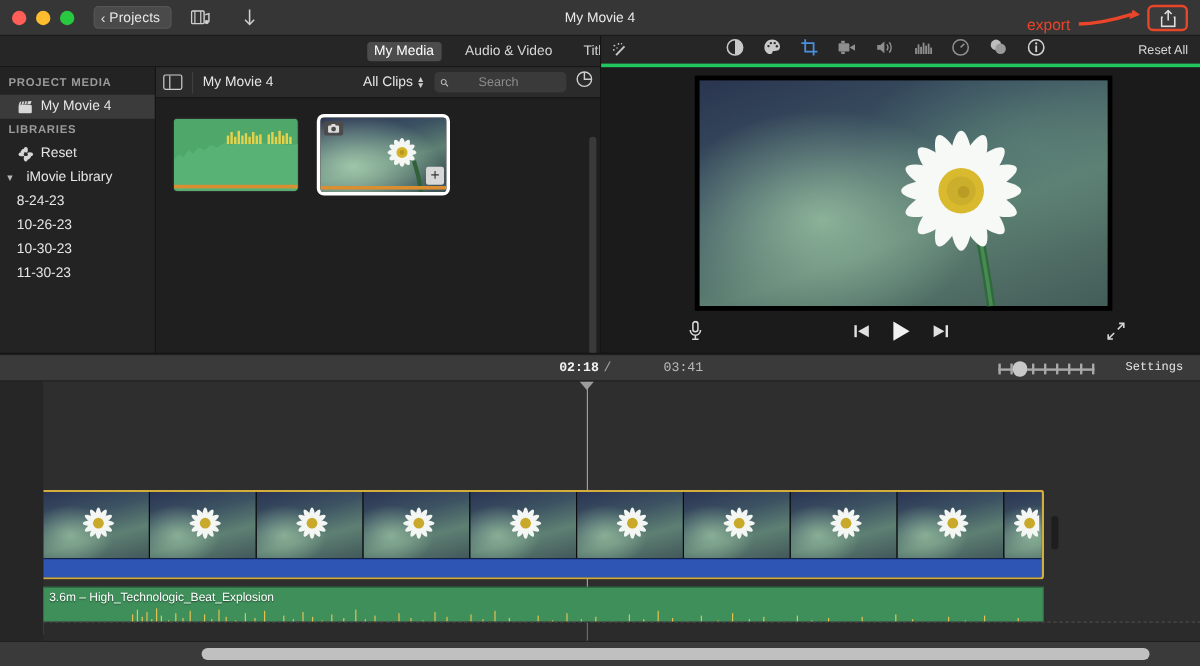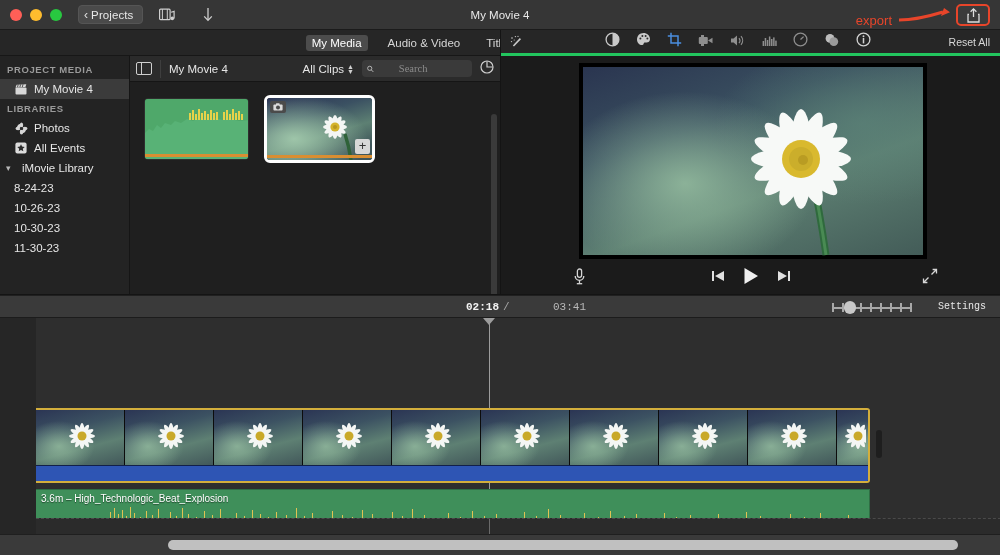--- a/index.html
+++ b/index.html
@@ -98,21 +98,21 @@
   .browser-title{ color:#e6e6e6; font-size:11.5px; flex:0 0 auto; }
   .browser-spring{ flex:1; }
   .allclips{ color:#e6e6e6; font-size:11.5px; display:flex; align-items:center; gap:3px; }
   .updown{ display:inline-flex; flex-direction:column; line-height:5px; font-size:7px; color:#d0d0d0; }
   .searchbox{
     width:110px; height:17px; background:#3a3a3a; border-radius:4px;
     display:flex; align-items:center; gap:4px; padding:0 5px;
   }
   .searchbox input{
     background:transparent; border:0; outline:0; color:#dcdcdc;
-    font-size:10.5px; width:100%; font-family:Liberation Serif, serif;margin-left:21px;
+    font-size:10.5px; width:100%; font-family:Liberation Sans, sans-serif;margin-left:21px;
   }
   .searchbox input::placeholder{ color:#8c8c8c; }
 
   .media-area{ position:relative; height:213px; background:#1f1f1f; padding:16px 0 0 14px; }
   .thumbs{ display:flex; gap:18px; }
   .thumb{ position:relative; width:105px; height:62px; border-radius:4px; overflow:hidden; }
   .thumb.green{
     background:linear-gradient(#4fa86a,#4fa86a);
     border:1px solid #2e2e2e;
   }
@@ -339,32 +339,23 @@
             <ellipse cx="6.5" cy="3.1" rx="1.7" ry="2.6"></ellipse>
             <ellipse cx="6.5" cy="9.9" rx="1.7" ry="2.6"></ellipse>
             <ellipse cx="3.1" cy="6.5" rx="2.6" ry="1.7"></ellipse>
             <ellipse cx="9.9" cy="6.5" rx="2.6" ry="1.7"></ellipse>
             <ellipse cx="4.1" cy="4.1" rx="2.3" ry="1.5" transform="rotate(-45 4.1 4.1)"></ellipse>
             <ellipse cx="8.9" cy="8.9" rx="2.3" ry="1.5" transform="rotate(-45 8.9 8.9)"></ellipse>
           </g>
           <circle cx="6.5" cy="6.5" r="1.6" fill="#2b2b2b"></circle>
         </svg>
       </span>
-      <span>Photos</span>
-    </div>
-
-    <div class="side-row">
-      <span class="ic">
-        <svg width="12" height="12" viewBox="0 0 12 12">
-          <rect x="0.4" y="0.4" width="11.2" height="11.2" rx="2" fill="#dcdcdc"></rect>
-          <path d="M6 2.2 L7.1 4.6 L9.7 4.9 L7.8 6.7 L8.3 9.3 L6 8 L3.7 9.3 L4.2 6.7 L2.3 4.9 L4.9 4.6 Z" fill="#2b2b2b"></path>
-        </svg>
-      </span>
-      <span>All Events</span>
-    </div>
+      <span>Reset</span>
+    </div>
+
 
     <div class="side-row lib">
       <span class="disclose">▾</span>
       <span>iMovie Library</span>
     </div>
 
     <div class="side-row sub">
       <span>8-24-23</span>
     </div>
     <div class="side-row sub">

